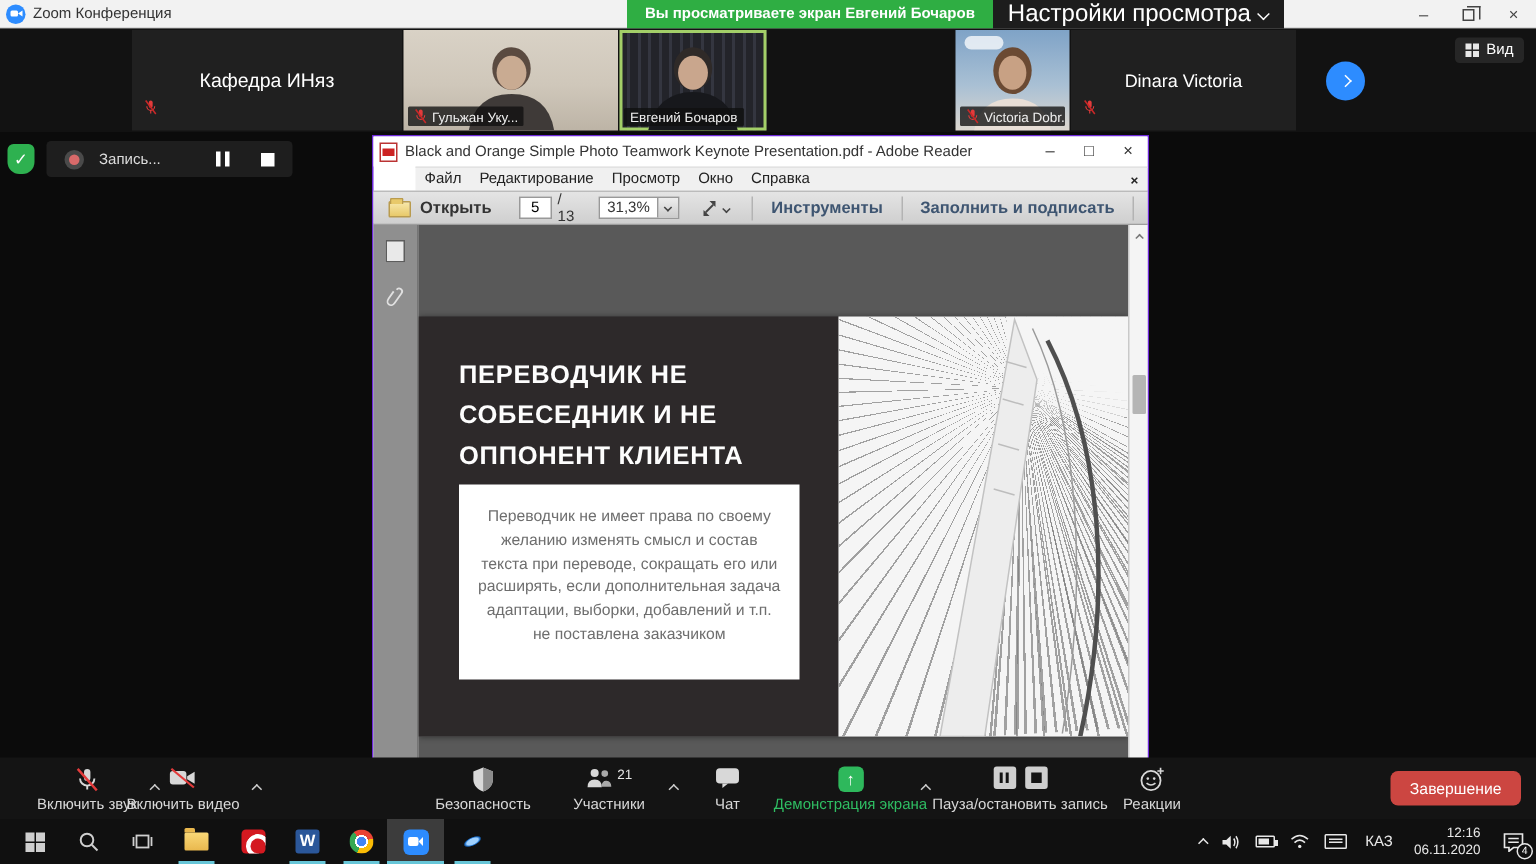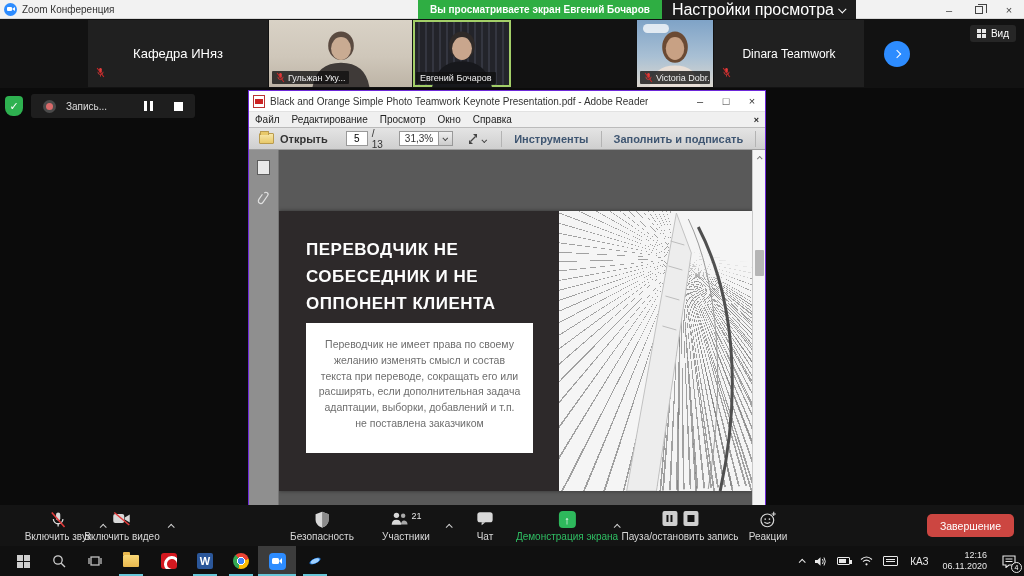--- a/index.html
+++ b/index.html
@@ -58,27 +58,27 @@
   .rec-stop { width:9px; height:9px; background:#fff; margin-left:8px; }
 
   
   .acr { position:absolute; left:248px; top:90px; width:518px; height:417px; background:#fff; border:1px solid #6d28d9; display:flex; flex-direction:column; }
   .acr-titlebar { height:20px; background:#fff; display:flex; align-items:center; flex:0 0 auto; }
   .pdf-ico { width:12px; height:13px; background:#fff; border:1px solid #b33; position:relative; margin:0 5px 0 4px; flex:0 0 auto; }
   .pdf-ico::before { content:""; position:absolute; left:1px; top:3px; right:1px; height:5px; background:#c22; }
   .acr-title { font-size:10px; color:#333; white-space:nowrap; overflow:hidden; }
   .acr-ctrls { margin-left:auto; display:flex; flex:0 0 auto; }
   .acr-ctrls .wc { width:26px; height:20px; display:flex; align-items:center; justify-content:center; color:#333; font-size:11px; }
-  .acr-menubar { height:16px; background:#f0f0f0; border-top:1px solid #e2e2e2; display:flex; align-items:center; font-size:10px; color:#222; flex:0 0 auto; }
+  .acr-menubar { height:16px; background:#f0f0f0; border-top:1px solid #e2e2e2; display:flex; align-items:center; font-size:10px; color:#222; flex:0 0 auto;margin-left:28px; }
   .menu-item { padding:0 6px; }
   .menu-x { margin-left:auto; padding:0 6px; font-weight:bold; color:#222; font-size:9px; }
   .acr-toolbar { height:23px; background:linear-gradient(180deg,#e4e4e4,#cfcfcf); border-top:1px solid #bbb; border-bottom:1px solid #9e9e9e; display:flex; align-items:center; font-size:11px; color:#333; flex:0 0 auto; overflow:hidden; }
   .folder-ico { width:15px; height:11px; background:linear-gradient(#f7e7a9,#e8c96a); border:1px solid #b99b4e; border-radius:1px; position:relative; }
   .folder-ico::before { content:""; position:absolute; left:0; top:-3px; width:7px; height:3px; background:#e8c96a; border:1px solid #b99b4e; border-bottom:none; border-radius:1px 1px 0 0; }
-  .acr-open { display:flex; align-items:flex-start; gap:6px; padding:0 10px; font-weight:bold; }
+  .acr-open { display:flex; align-items:flex-end; gap:6px; padding:0 10px; font-weight:bold; }
   .tb-sep { width:1px; height:16px; background:#aaa; margin:0 4px; }
   .page-box { width:22px; height:15px; background:#fff; border:1px solid #999; font-size:10px; text-align:center; font-family:"Liberation Sans",sans-serif; }
   .page-total { font-size:10px; margin:0 6px 0 4px; }
   .zoom-box { display:flex; align-items:center; border:1px solid #999; background:#fff; height:15px; margin-left:2px; }
   .zoom-val { font-size:10px; padding:0 5px; }
   .zoom-dd { width:14px; height:13px; border-left:1px solid #999; background:linear-gradient(#eee,#ccc); display:flex; align-items:center; justify-content:center; color:#444; }
   .zoom-dd .chev, .fit-dd .chev { width:4px; height:4px; border-width:1px; }
   .fit-btn { display:flex; align-items:center; gap:4px; padding:0 6px; }
   .acr-tabs { display:flex; margin-left:8px; height:100%; align-items:center; }
   .acr-tab { color:#3e5571; font-weight:bold; font-size:11px; padding:0 12px; border-left:1px solid #b3b3b3; height:16px; display:flex; align-items:center; white-space:nowrap; }
@@ -226,21 +226,21 @@
         <svg class="mic-red" viewBox="0 0 12 14">
             <rect x="4.3" y="1" width="3.4" height="6.5" rx="1.7" fill="#e23b3b"></rect>
             <path d="M2.5 6 a3.5 3.8 0 0 0 7 0" fill="none" stroke="#e23b3b" stroke-width="1"></path>
             <line x1="1.5" y1="1" x2="10.5" y2="13" stroke="#c92727" stroke-width="1.4"></line>
           </svg>
         <span>Victoria Dobr...</span>
       </span>
     </div>
 
     <div class="tile" style="left:714px;width:150px;">
-      <span class="tile-center-name sm">Dinara Teamwork</span>
+      <span class="tile-center-name sm">Dinara Victoria</span>
       <span class="mic-standalone">
         <svg class="mic-red" viewBox="0 0 12 14">
             <rect x="4.3" y="1" width="3.4" height="6.5" rx="1.7" fill="#e23b3b"></rect>
             <path d="M2.5 6 a3.5 3.8 0 0 0 7 0" fill="none" stroke="#e23b3b" stroke-width="1"></path>
             <line x1="6" y1="10" x2="6" y2="12.5" stroke="#e23b3b" stroke-width="1"></line>
             <line x1="1.5" y1="1" x2="10.5" y2="13" stroke="#c92727" stroke-width="1.4"></line>
           </svg>
       </span>
     </div>
 

